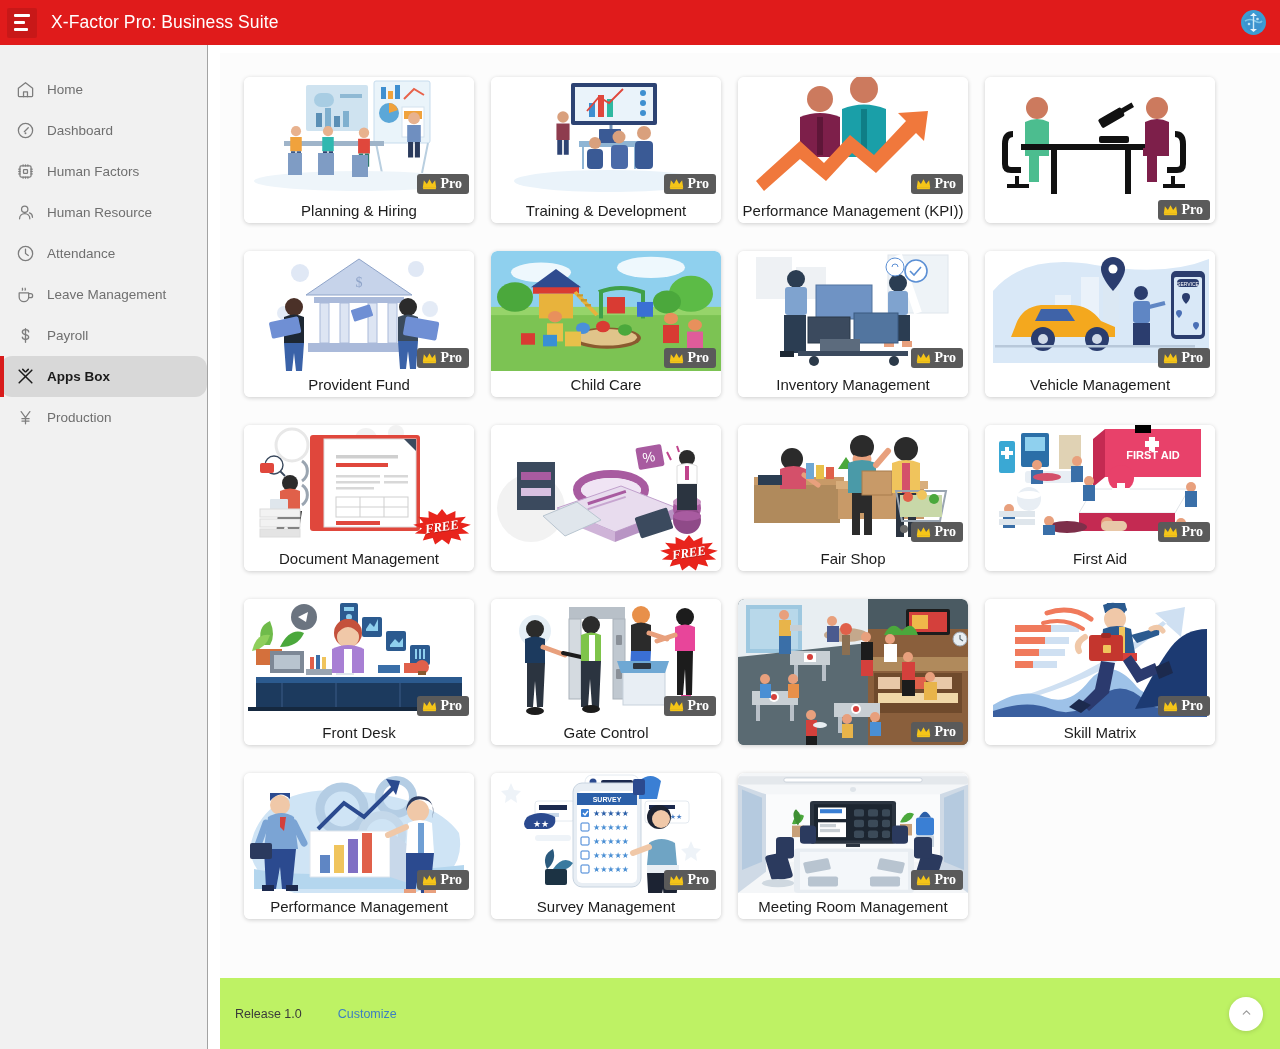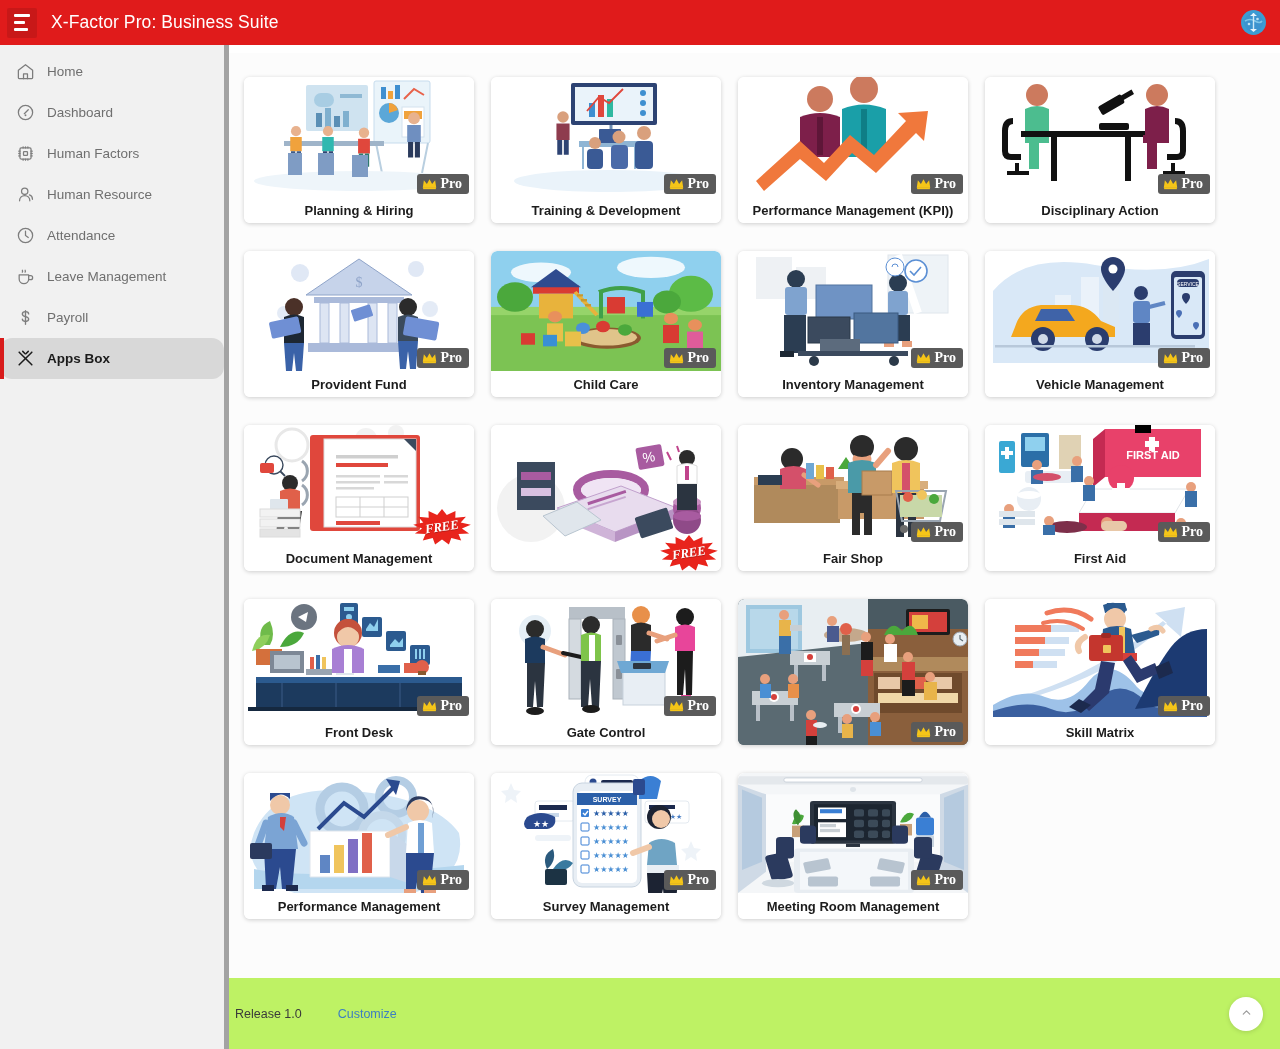--- a/index.html
+++ b/index.html
@@ -65,25 +65,25 @@
     cursor: pointer;
     overflow: hidden;
     position: relative;
   }
   .avatar svg { display:block; }
 
   
   .sidebar {
     position: absolute;
     top: 45px; left: 0;
-    width: 229px;
+    width: 208px;
     height: 1004px;
     background: #f1f1f1;
-    border-right: 5px solid #a3a3a3;
-    padding-top: 6px;
+    border-right: 1px solid #a3a3a3;
+    padding-top: 24px;
     z-index: 20;
   }
   .nav-item {
     position: relative;
     display: flex;
     align-items: center;
     height: 41px;
     padding-left: 14px;
     cursor: pointer;
     color: #6f6f6f;
@@ -156,22 +156,22 @@
     overflow: hidden;
     background: #ffffff;
   }
   .card.bleed .card-art { border-radius: 6px 6px 0 0; }
   .card-label {
     height: 26px;
     flex: 0 0 26px;
     display: flex;
     align-items: center;
     justify-content: center;
-    font-size: 13px;
-    font-weight: bold;
+    font-size: 15px;
+    font-weight: normal;
     color: #1c1c1c;
     background: #ffffff;
     padding: 0 20px;
     white-space: nowrap;
   }
 
   
   .badge-pro {
     position: absolute;
     right: 5px;
@@ -358,20 +358,31 @@
       <svg width="19" height="19" viewBox="0 0 24 24" fill="none" stroke="#1b1b1b" stroke-width="1.9" stroke-linecap="round">
         <path d="M4 4 L20 20"></path>
         <path d="M20 4 L4 20"></path>
         <path d="M8.5 3 L11.5 6"></path>
         <path d="M15.5 3 L12.5 6"></path>
       </svg>
     </span>
     <span>Apps Box</span>
   </div>
 
+  <div class="nav-item">
+    <span class="nav-icon">
+      <svg width="19" height="19" viewBox="0 0 24 24" fill="none" stroke="#7d7d7d" stroke-width="1.6" stroke-linecap="round">
+        <path d="M6.5 4.5 L12 12 L17.5 4.5"></path>
+        <path d="M12 12 V20"></path>
+        <path d="M7.5 13.5 H16.5"></path>
+        <path d="M7.5 16.5 H16.5"></path>
+      </svg>
+    </span>
+    <span>Production</span>
+  </div>
 </div>
 
 <div class="main">
   <div class="content-panel">
     <div class="grid" id="apps-grid">
         <div class="card">
           <div class="card-art">
             <div class="art">
               <svg viewBox="0 0 230 120">
     <rect x="62" y="8" width="62" height="46" rx="2" fill="#cfe3f0"></rect>
@@ -525,21 +536,20 @@
             <div class="badge-pro">
               <span>
                 <svg class="crown" width="15" height="12" viewBox="0 0 20 16">
     <path d="M1 13 L2.5 3 L6.5 8 L10 1.5 L13.5 8 L17.5 3 L19 13 Z" fill="#f5c518"></path>
     <rect x="1.5" y="12.5" width="17" height="2.4" fill="#f5c518"></rect>
   </svg>
               </span>
               <span class="pro-text">Pro</span>
             </div>
           </div>
-          <div class="card-label">Disciplinary Action</div>
         </div>
         <div class="card">
           <div class="card-art">
             <div class="art">
               <svg viewBox="0 0 230 120">
     <circle cx="56" cy="22" r="9" fill="#d8e2f2" opacity="0.8"></circle>
                 <circle cx="172" cy="18" r="8" fill="#d8e2f2" opacity="0.8"></circle>
                 <circle cx="40" cy="62" r="7" fill="#d8e2f2" opacity="0.7"></circle>
                 <circle cx="186" cy="58" r="8" fill="#d8e2f2" opacity="0.7"></circle>
     <path d="M115 8 L168 44 H62 Z" fill="#c6d3ea" stroke="#8fa4c9"></path>

